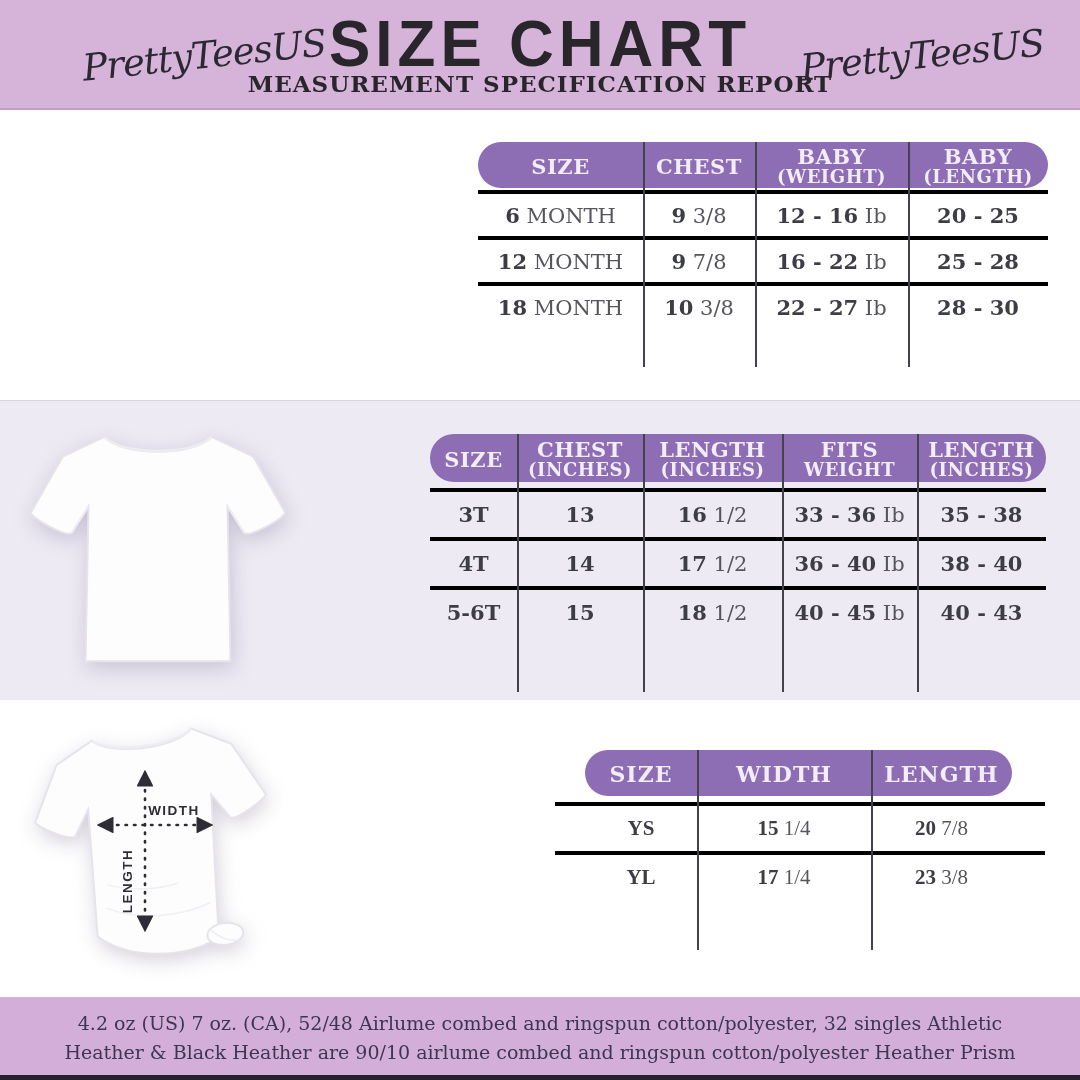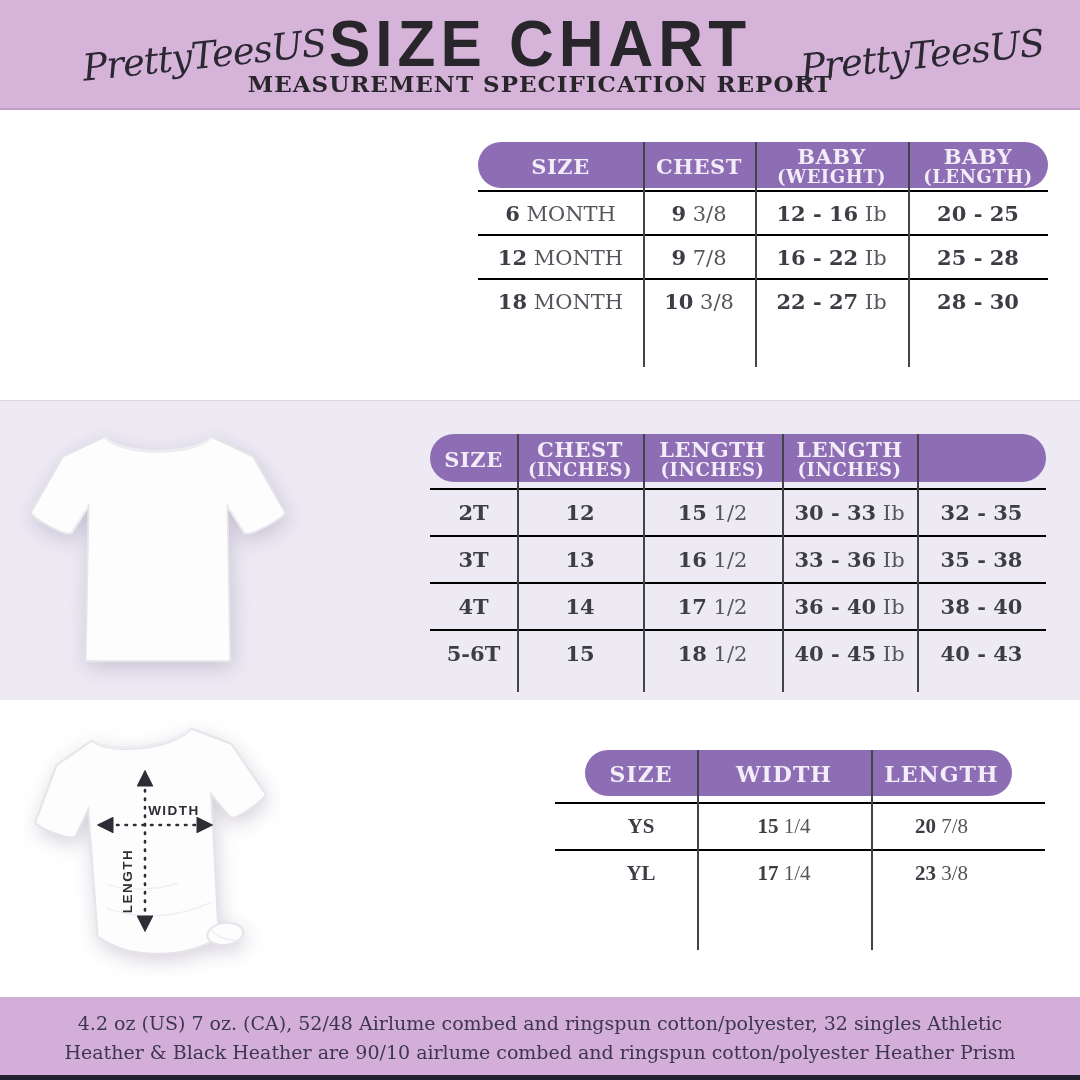--- a/index.html
+++ b/index.html
@@ -33,21 +33,21 @@
   .big-label.toddler{left:102px;top:524px;font-size:57px;}
 
   
   .stable{position:absolute;}
   .pill{display:grid;align-items:center;background:#8d6db3;border-radius:26px;
         color:#f3ecf9;text-align:center;}
   .hcell{line-height:1.0;padding-top:2px;}
   .hl1{font-weight:bold;font-size:21px;letter-spacing:.5px;}
   .hl2{font-size:18px;letter-spacing:.5px;margin-top:1px;font-weight:bold;}
   .rows{position:relative;}
-  .trow{display:grid;align-items:center;border-top:2px solid #000000;}
+  .trow{display:grid;align-items:center;border-top:4px solid #000000;}
   .tcell{text-align:center;font-size:21px;color:#55555c;white-space:nowrap;}
   .tcell .bd{font-weight:bold;color:#3d3d45;}
   .vline{position:absolute;top:0;width:2px;background:#43434b;}
 
   #onesie-table{left:478px;top:142px;width:570px;}
   #onesie-table .pill{height:46px;grid-template-columns:165px 112px 153px 140px;}
   #onesie-table .rows{margin-top:2px;}
   #onesie-table .trow{height:42px;grid-template-columns:165px 112px 153px 140px;}
 
   #toddler-table{left:430px;top:434px;width:616px;}
@@ -138,32 +138,29 @@
         </div>
         <div class="hcell">
           <div class="hl1">CHEST</div>
           <div class="hl2">(INCHES)</div>
         </div>
         <div class="hcell">
           <div class="hl1">LENGTH</div>
           <div class="hl2">(INCHES)</div>
         </div>
         <div class="hcell">
+          <div class="hl1">FITS</div>
+          <div class="hl2">WEIGHT</div>
+        </div>
+        <div class="hcell">
           <div class="hl1">LENGTH</div>
           <div class="hl2">(INCHES)</div>
         </div>
       </div>
     <div class="rows">
-        <div class="trow">
-          <div class="tcell"><span class="bd">2T</span></div>
-          <div class="tcell"><span class="bd">12</span></div>
-          <div class="tcell"><span class="bd">15</span><span> 1/2</span></div>
-          <div class="tcell"><span class="bd">30</span><span class="bd"> -</span><span class="bd"> 33</span><span> Ib</span></div>
-          <div class="tcell"><span class="bd">32</span><span class="bd"> -</span><span class="bd"> 35</span></div>
-        </div>
         <div class="trow">
           <div class="tcell"><span class="bd">3T</span></div>
           <div class="tcell"><span class="bd">13</span></div>
           <div class="tcell"><span class="bd">16</span><span> 1/2</span></div>
           <div class="tcell"><span class="bd">33</span><span class="bd"> -</span><span class="bd"> 36</span><span> Ib</span></div>
           <div class="tcell"><span class="bd">35</span><span class="bd"> -</span><span class="bd"> 38</span></div>
         </div>
         <div class="trow">
           <div class="tcell"><span class="bd">4T</span></div>
           <div class="tcell"><span class="bd">14</span></div>

